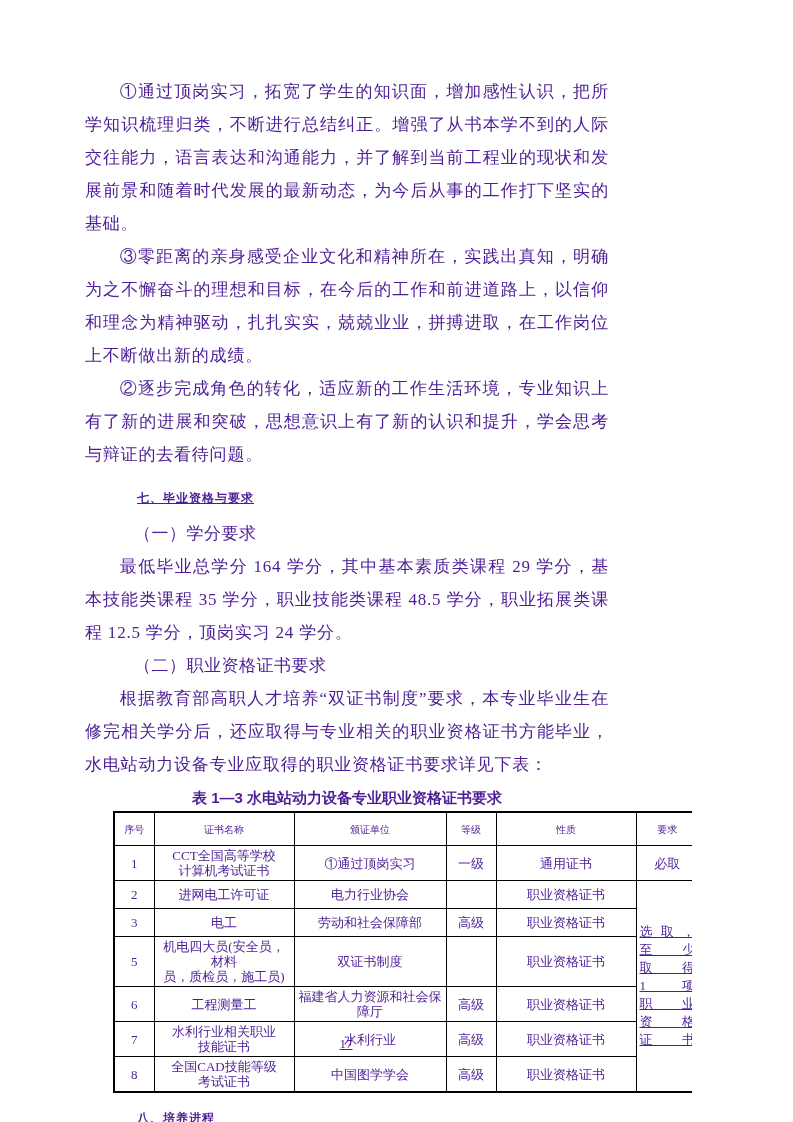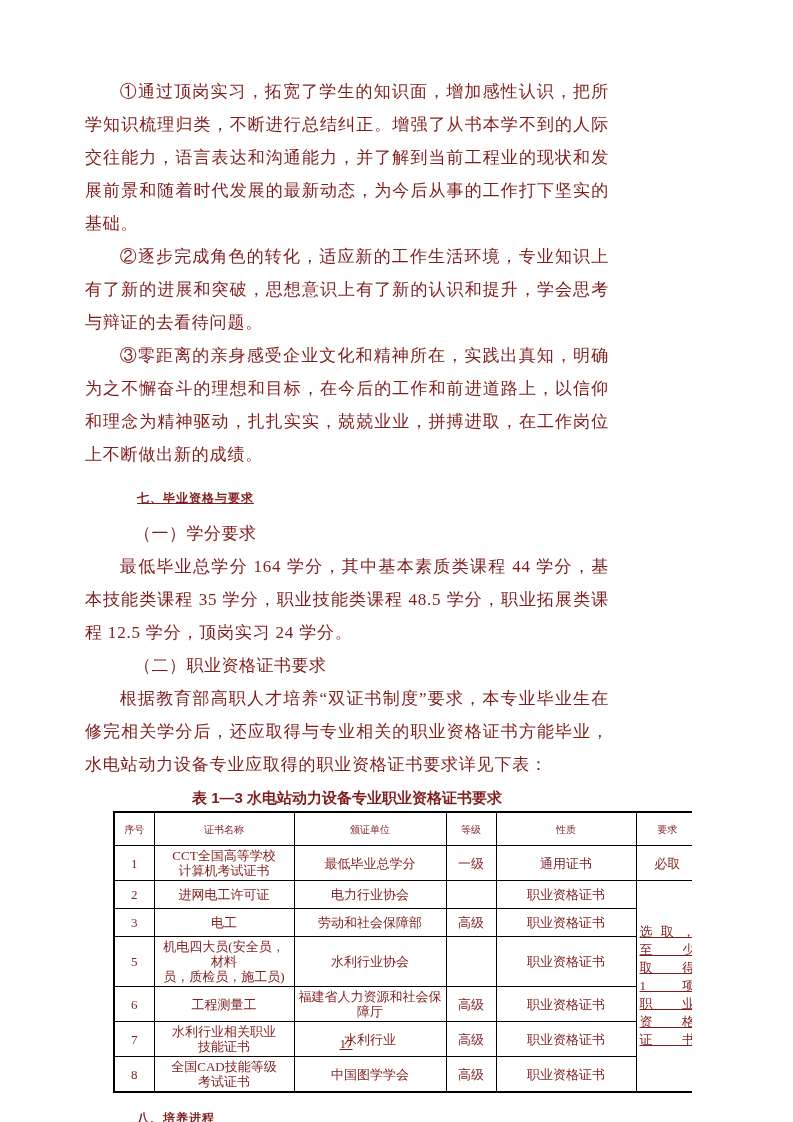--- a/index.html
+++ b/index.html
@@ -3,21 +3,21 @@
 <meta charset="utf-8">
 <style>
   html,body{margin:0;padding:0;background:#ffffff;}
   .page{
     position:relative;
     width:692px;height:1122px;
     background:#ffffff;
     box-sizing:border-box;
     padding:75px 83px 0 85px;
     font-family:"Liberation Serif","DejaVu Serif",serif;
-    color:#7f1d1d;
+    color:#4c1d95;
     overflow:hidden;
   }
   .body-par{
     margin:0;
     font-size:17px;
     line-height:33px;
     letter-spacing:0.8px;
     text-align:justify;
     text-indent:2.05em;
   }
@@ -89,27 +89,27 @@
     font-size:13px;
     text-decoration:underline;
   }
 </style>
 </head>
 <body>
 
 <div class="page">
 
   <p class="body-par">①通过顶岗实习，拓宽了学生的知识面，增加感性认识，把所学知识梳理归类，不断进行总结纠正。增强了从书本学不到的人际交往能力，语言表达和沟通能力，并了解到当前工程业的现状和发展前景和随着时代发展的最新动态，为今后从事的工作打下坚实的基础。</p>
+  <p class="body-par">③零距离的亲身感受企业文化和精神所在，实践出真知，明确为之不懈奋斗的理想和目标，在今后的工作和前进道路上，以信仰和理念为精神驱动，扎扎实实，兢兢业业，拼搏进取，在工作岗位上不断做出新的成绩。</p>
   <p class="body-par">②逐步完成角色的转化，适应新的工作生活环境，专业知识上有了新的进展和突破，思想意识上有了新的认识和提升，学会思考与辩证的去看待问题。</p>
-  <p class="body-par">③零距离的亲身感受企业文化和精神所在，实践出真知，明确为之不懈奋斗的理想和目标，在今后的工作和前进道路上，以信仰和理念为精神驱动，扎扎实实，兢兢业业，拼搏进取，在工作岗位上不断做出新的成绩。</p>
 
   <h2 class="sec-heading">七、毕业资格与要求</h2>
 
   <p class="sub-heading">（一）学分要求</p>
-  <p class="body-par">最低毕业总学分 164 学分，其中基本素质类课程 44 学分，基本技能类课程 35 学分，职业技能类课程 48.5 学分，职业拓展类课程 12.5 学分，顶岗实习 24 学分。</p>
+  <p class="body-par">最低毕业总学分 164 学分，其中基本素质类课程 29 学分，基本技能类课程 35 学分，职业技能类课程 48.5 学分，职业拓展类课程 12.5 学分，顶岗实习 24 学分。</p>
 
   <p class="sub-heading">（二）职业资格证书要求</p>
   <p class="body-par">根据教育部高职人才培养“双证书制度”要求，本专业毕业生在修完相关学分后，还应取得与专业相关的职业资格证书方能毕业，水电站动力设备专业应取得的职业资格证书要求详见下表：</p>
 
   <p class="tbl-caption">表 1—3 水电站动力设备专业职业资格证书要求</p>
 
   <table class="cert">
     <colgroup>
       <col style="width:40px">
       <col style="width:140px">
@@ -124,21 +124,21 @@
       <th>证书名称</th>
       <th>颁证单位</th>
       <th>等级</th>
       <th>性质</th>
       <th>要求</th>
     </tr>
     <tr class="r-double">
       <td>1</td>
       <td class="cell-name">CCT全国高等学校
 计算机考试证书</td>
-      <td>最低毕业总学分</td>
+      <td>①通过顶岗实习</td>
       <td>一级</td>
       <td>通用证书</td>
       <td>必取</td>
     </tr>
     <tr class="r-single">
       <td>2</td>
       <td class="cell-name">进网电工许可证</td>
       <td>电力行业协会</td>
       <td></td>
       <td>职业资格证书</td>
@@ -154,21 +154,21 @@
       <td>3</td>
       <td class="cell-name">电工</td>
       <td>劳动和社会保障部</td>
       <td>高级</td>
       <td>职业资格证书</td>
     </tr>
     <tr class="r-double">
       <td>5</td>
       <td class="cell-name">机电四大员(安全员，材料
 员，质检员，施工员)</td>
-      <td>水利行业协会</td>
+      <td>双证书制度</td>
       <td></td>
       <td>职业资格证书</td>
     </tr>
     <tr class="r-single">
       <td>6</td>
       <td class="cell-name">工程测量工</td>
       <td>福建省人力资源和社会保障厅</td>
       <td>高级</td>
       <td>职业资格证书</td>
     </tr>

